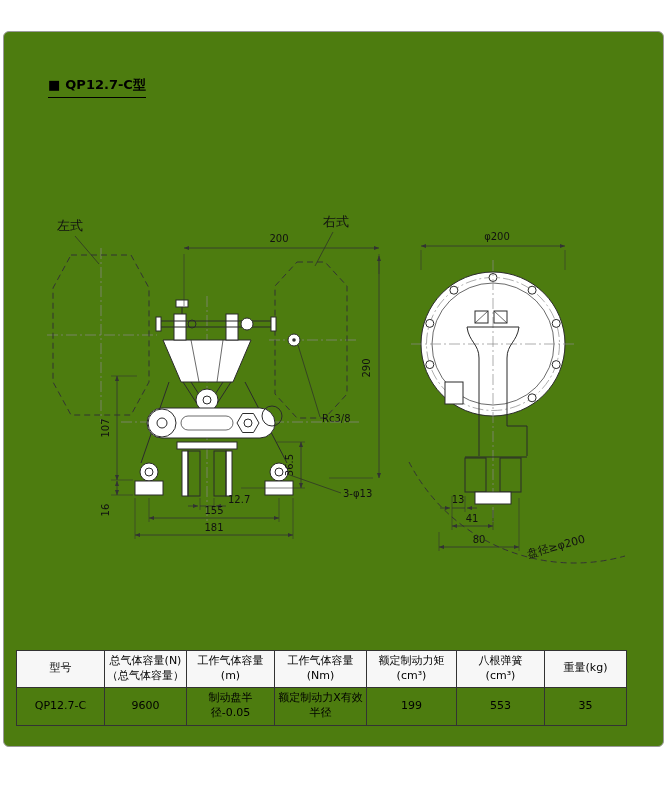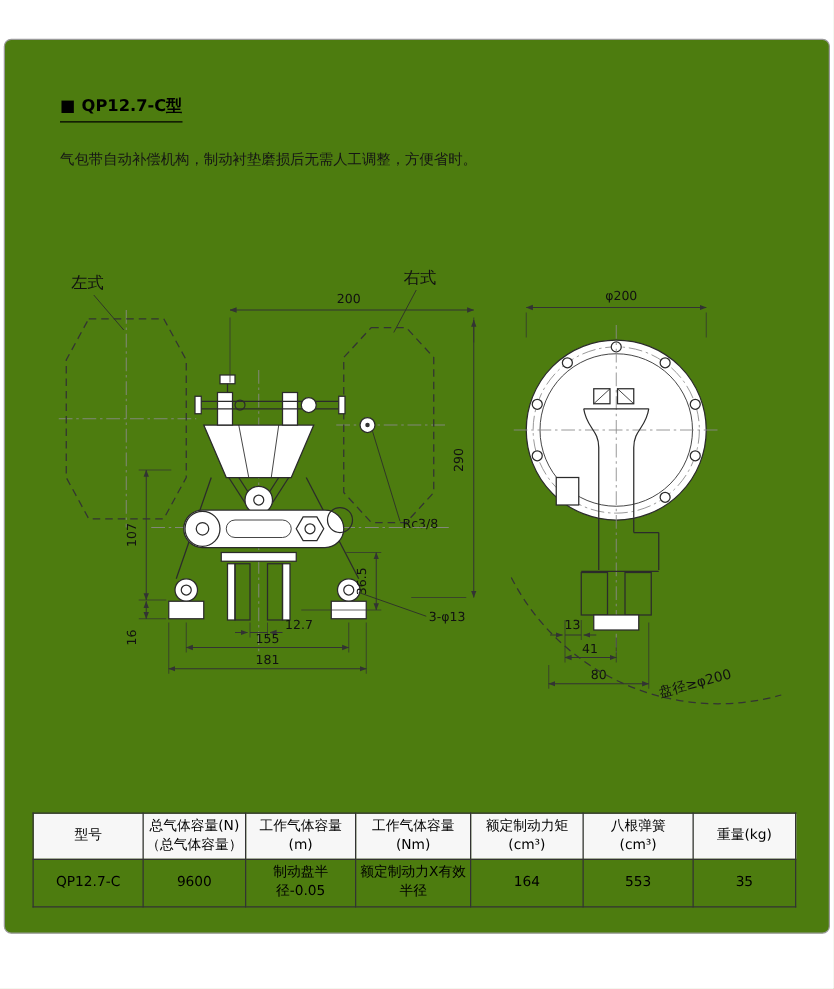--- a/index.html
+++ b/index.html
@@ -20,37 +20,36 @@
   .dim { stroke:#333; stroke-width:.8; fill:none; }
   .ext { stroke:#333; stroke-width:.6; fill:none; }
   .cl  { stroke:#8a8a8a; stroke-width:.7; fill:none; stroke-dasharray:11 3 2 3; }
   .dash{ stroke:#333; stroke-width:1; fill:none; stroke-dasharray:6 4; }
   text { fill:#111; font-family:"DejaVu Sans","Liberation Sans",sans-serif; }
   .t10 { font-size:10px; }
   .t11 { font-size:11px; }
   .t13 { font-size:13px; }
   .mid { text-anchor:middle; }
 
-  table.spec { position:absolute; left:22px; top:618px; width:610px;
+  table.spec { position:absolute; left:12px; top:618px; width:610px;
     border-collapse:collapse; table-layout:fixed; font-size:11px; color:#000; }
   table.spec th, table.spec td { border:1px solid #333; text-align:center;
     vertical-align:middle; padding:3px 2px; font-weight:normal; }
   table.spec th { height:36px; background:#f7f7f7; line-height:1.35; }
   table.spec td { height:38px; line-height:1.35; }
 </style>
 </head>
 <body>
 
 <div class="page">
 
   <div class="title">
     <span class="bullet">■</span><span>QP12.7-C型</span>
   </div>
 
-  <div class="desc">气包带自动补偿机构，制动衬垫磨损后无需人工调整，方便省时。</div>
 
   <svg class="drawing" width="612" height="400" viewBox="0 0 612 400">
     <defs>
       <marker id="ar" viewBox="0 0 10 10" refX="9.5" refY="5" markerWidth="7" markerHeight="7" orient="auto-start-reverse">
         <path d="M0,1.2 L10,5 L0,8.8 z" fill="#333"></path>
       </marker>
       <pattern id="hatch" width="5" height="5" patternUnits="userSpaceOnUse" patternTransform="rotate(45)">
         <line x1="0" y1="0" x2="0" y2="5" stroke="#666" stroke-width="1"></line>
       </pattern>
       <pattern id="xhatch" width="6" height="6" patternUnits="userSpaceOnUse">
@@ -267,20 +266,20 @@
             <div></div>
           </th>
       </tr>
     </thead>
     <tbody>
       <tr>
         <td>QP12.7-C</td>
         <td>9600</td>
         <td>制动盘半径-0.05</td>
         <td>额定制动力X有效半径</td>
-        <td>164</td>
+        <td>199</td>
         <td>553</td>
         <td>35</td>
       </tr>
     </tbody>
   </table>
 
 </div>
 
 </body></html>

